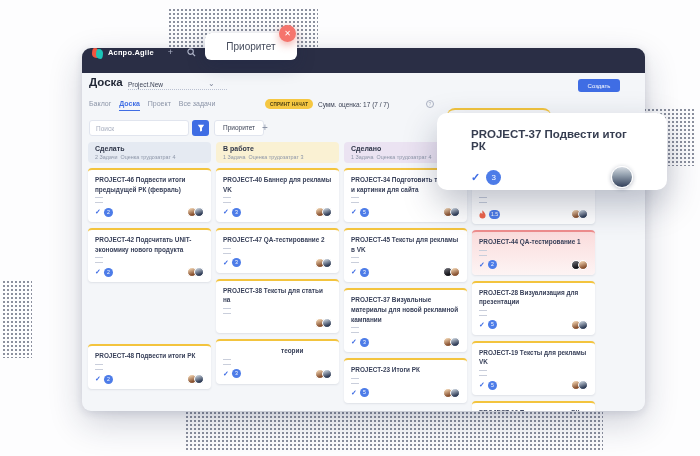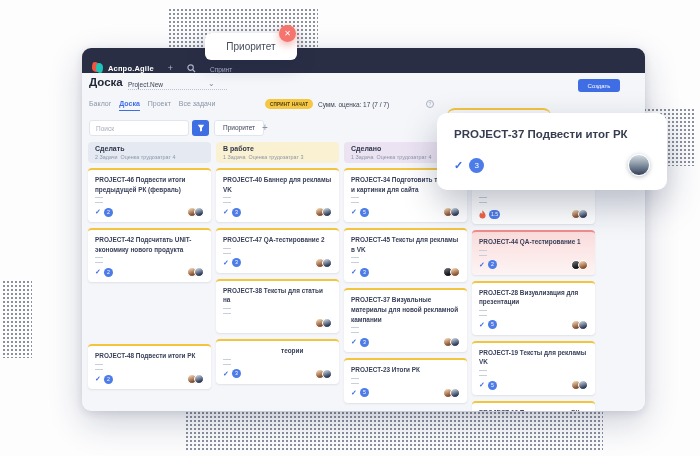--- a/index.html
+++ b/index.html
@@ -10,21 +10,21 @@
   .dots { position:absolute; background-image:radial-gradient(#2e3650 1px, transparent 1.1px);
           background-size:4px 4px; opacity:.55; z-index:0; }
 
   
   .app { position:absolute; left:82px; top:48px; width:563px; height:363px;
          background:#f4f6f9; border-radius:9px; overflow:hidden; z-index:2;
          box-shadow:0 12px 34px rgba(25,35,70,.20), 0 2px 8px rgba(25,35,70,.12); }
 
   
   .nav { position:absolute; left:0; top:0; width:100%; height:25px; background:#2a2e45;
-         display:flex; align-items:flex-end; padding:0 10px; }
+         display:flex; align-items:flex-start; padding:0 10px; }
   .logo { width:11px; height:11px; position:relative; margin-right:5px; flex:none; }
   .logo i { position:absolute; width:7px; height:10px; border-radius:2px 5px 2px 5px; }
   .logo i.r { left:0; top:0; background:#f0553f; transform:skewX(-8deg); }
   .logo i.t { left:4px; top:1px; background:#1cc5b7; transform:skewX(-8deg); }
   .brand { color:#ffffff; font-size:7.5px; font-weight:bold; letter-spacing:.2px; }
   .nav-plus { color:#aeb4c8; font-size:9px; margin-left:14px; line-height:1; }
   .nav-ico { margin-left:14px; display:flex; align-items:center; }
   .nav-item { color:#aeb4c8; font-size:6.5px; margin-left:14px; }
   .nav-right { margin-left:auto; display:flex; align-items:center; }
   .time { text-align:center; margin-right:14px; }
@@ -95,21 +95,21 @@
   
   .tooltip { position:absolute; left:205px; top:33px; width:92px; height:27px; background:#fff;
              border-radius:6px; box-shadow:0 6px 18px rgba(25,35,70,.25); z-index:6;
              display:flex; align-items:center; justify-content:center; font-size:10px; color:#454c5c; }
   .tclose { position:absolute; left:279px; top:25px; width:17px; height:17px; border-radius:50%;
             background:#f5746d; color:#fff; font-size:8px; line-height:17px; text-align:center;
             z-index:7; box-shadow:0 3px 8px rgba(220,80,70,.45); }
   .arc { position:absolute; left:447px; top:108px; width:104px; height:8px;
          border-top:2px solid #f3c43e; border-radius:8px 8px 0 0; z-index:4; }
   .popup { position:absolute; left:437px; top:113px; width:230px; height:77px; background:#fff;
-           border-radius:10px; box-shadow:0 14px 34px rgba(25,35,70,.28); z-index:6; padding:15px 17px 13px; }
+           border-radius:10px; box-shadow:0 14px 34px rgba(25,35,70,.28); z-index:6; padding:15px 34px 13px; }
   .popup .pt-title { font-size:11.5px; font-weight:600; color:#363d50; }
   .popup .pfoot { display:flex; justify-content:space-between; align-items:center; margin-top:14px; }
   .popup .chkL { color:#3f6de4; font-size:11px; font-weight:bold; }
   .popup .bL { width:15px; height:15px; border-radius:50%; background:#4d7ce8; color:#fff;
                font-size:8px; line-height:15px; text-align:center; margin-left:6px; }
   .popup .avL { width:22px; height:22px; border-radius:50%; border:1.5px solid #fff;
                 box-shadow:0 1px 4px rgba(25,35,70,.3);
                 background:linear-gradient(180deg,#d4dae1 0%,#93a0ae 40%,#33405a 100%); }
   .accepted { position:absolute; left:18px; top:287px; width:284px; height:54px; background:#e2f3eb;
               border-left:3px solid #3cba83; border-radius:8px; z-index:6; padding:9px 14px;

